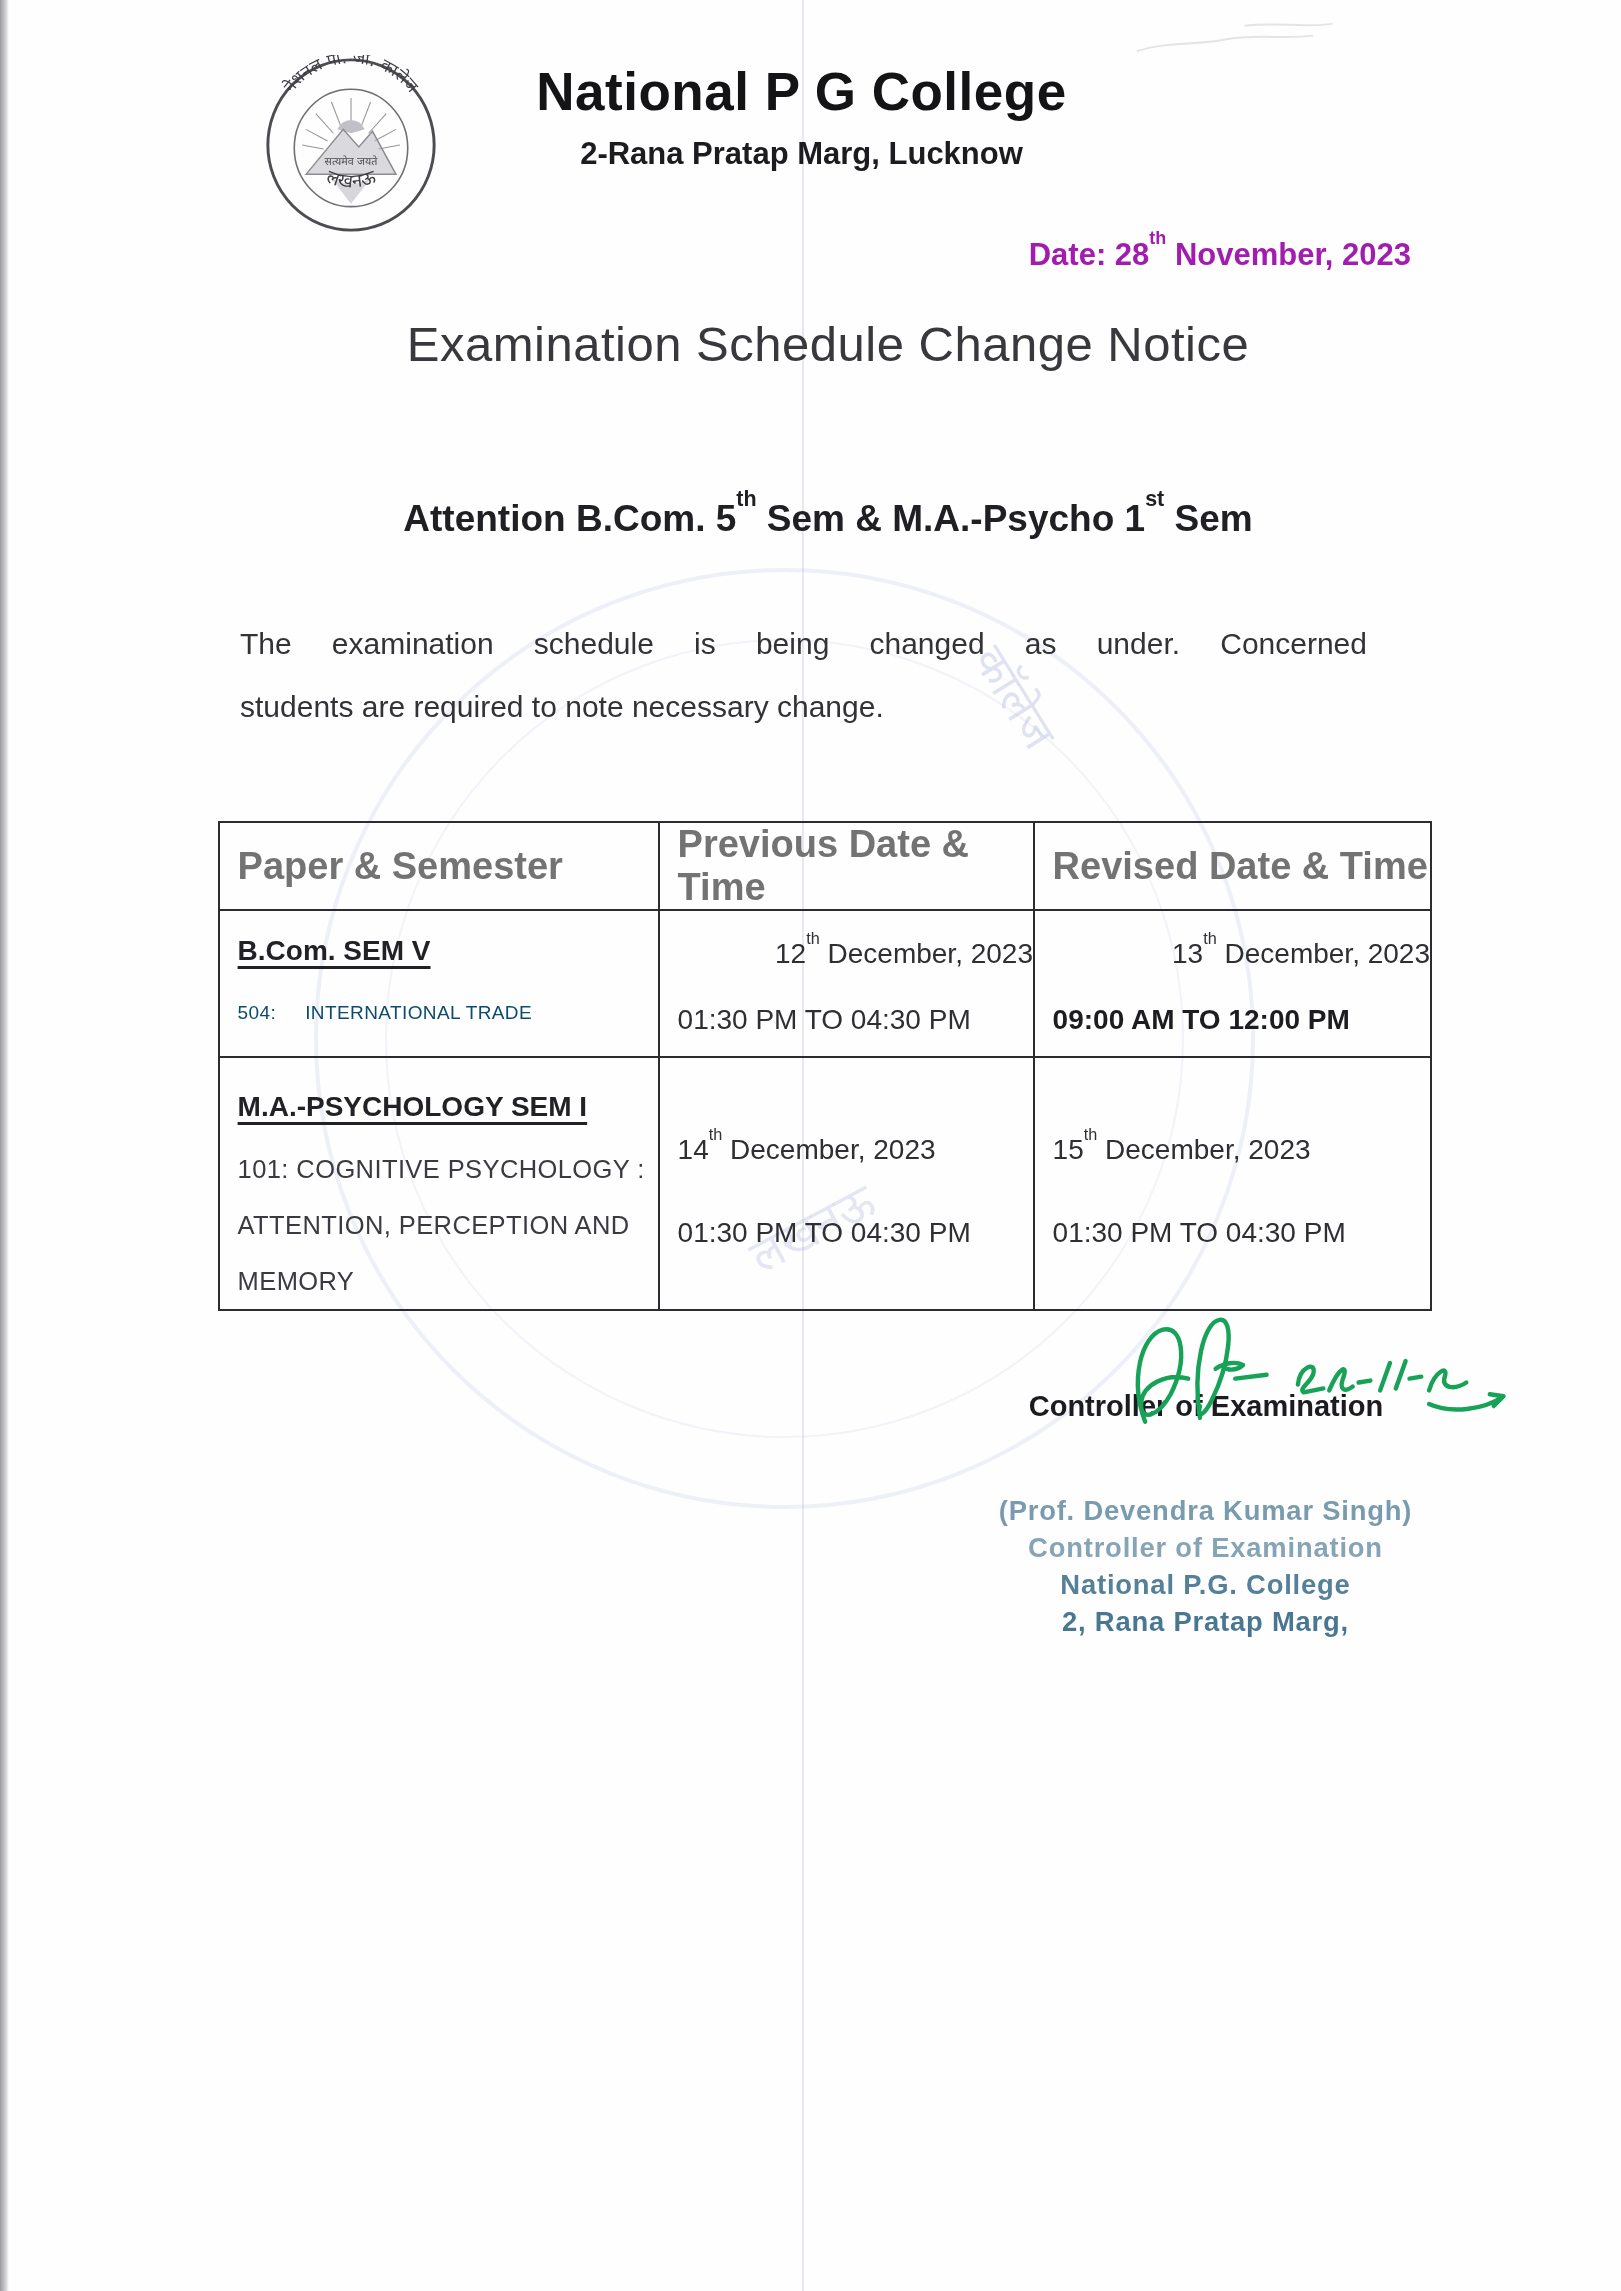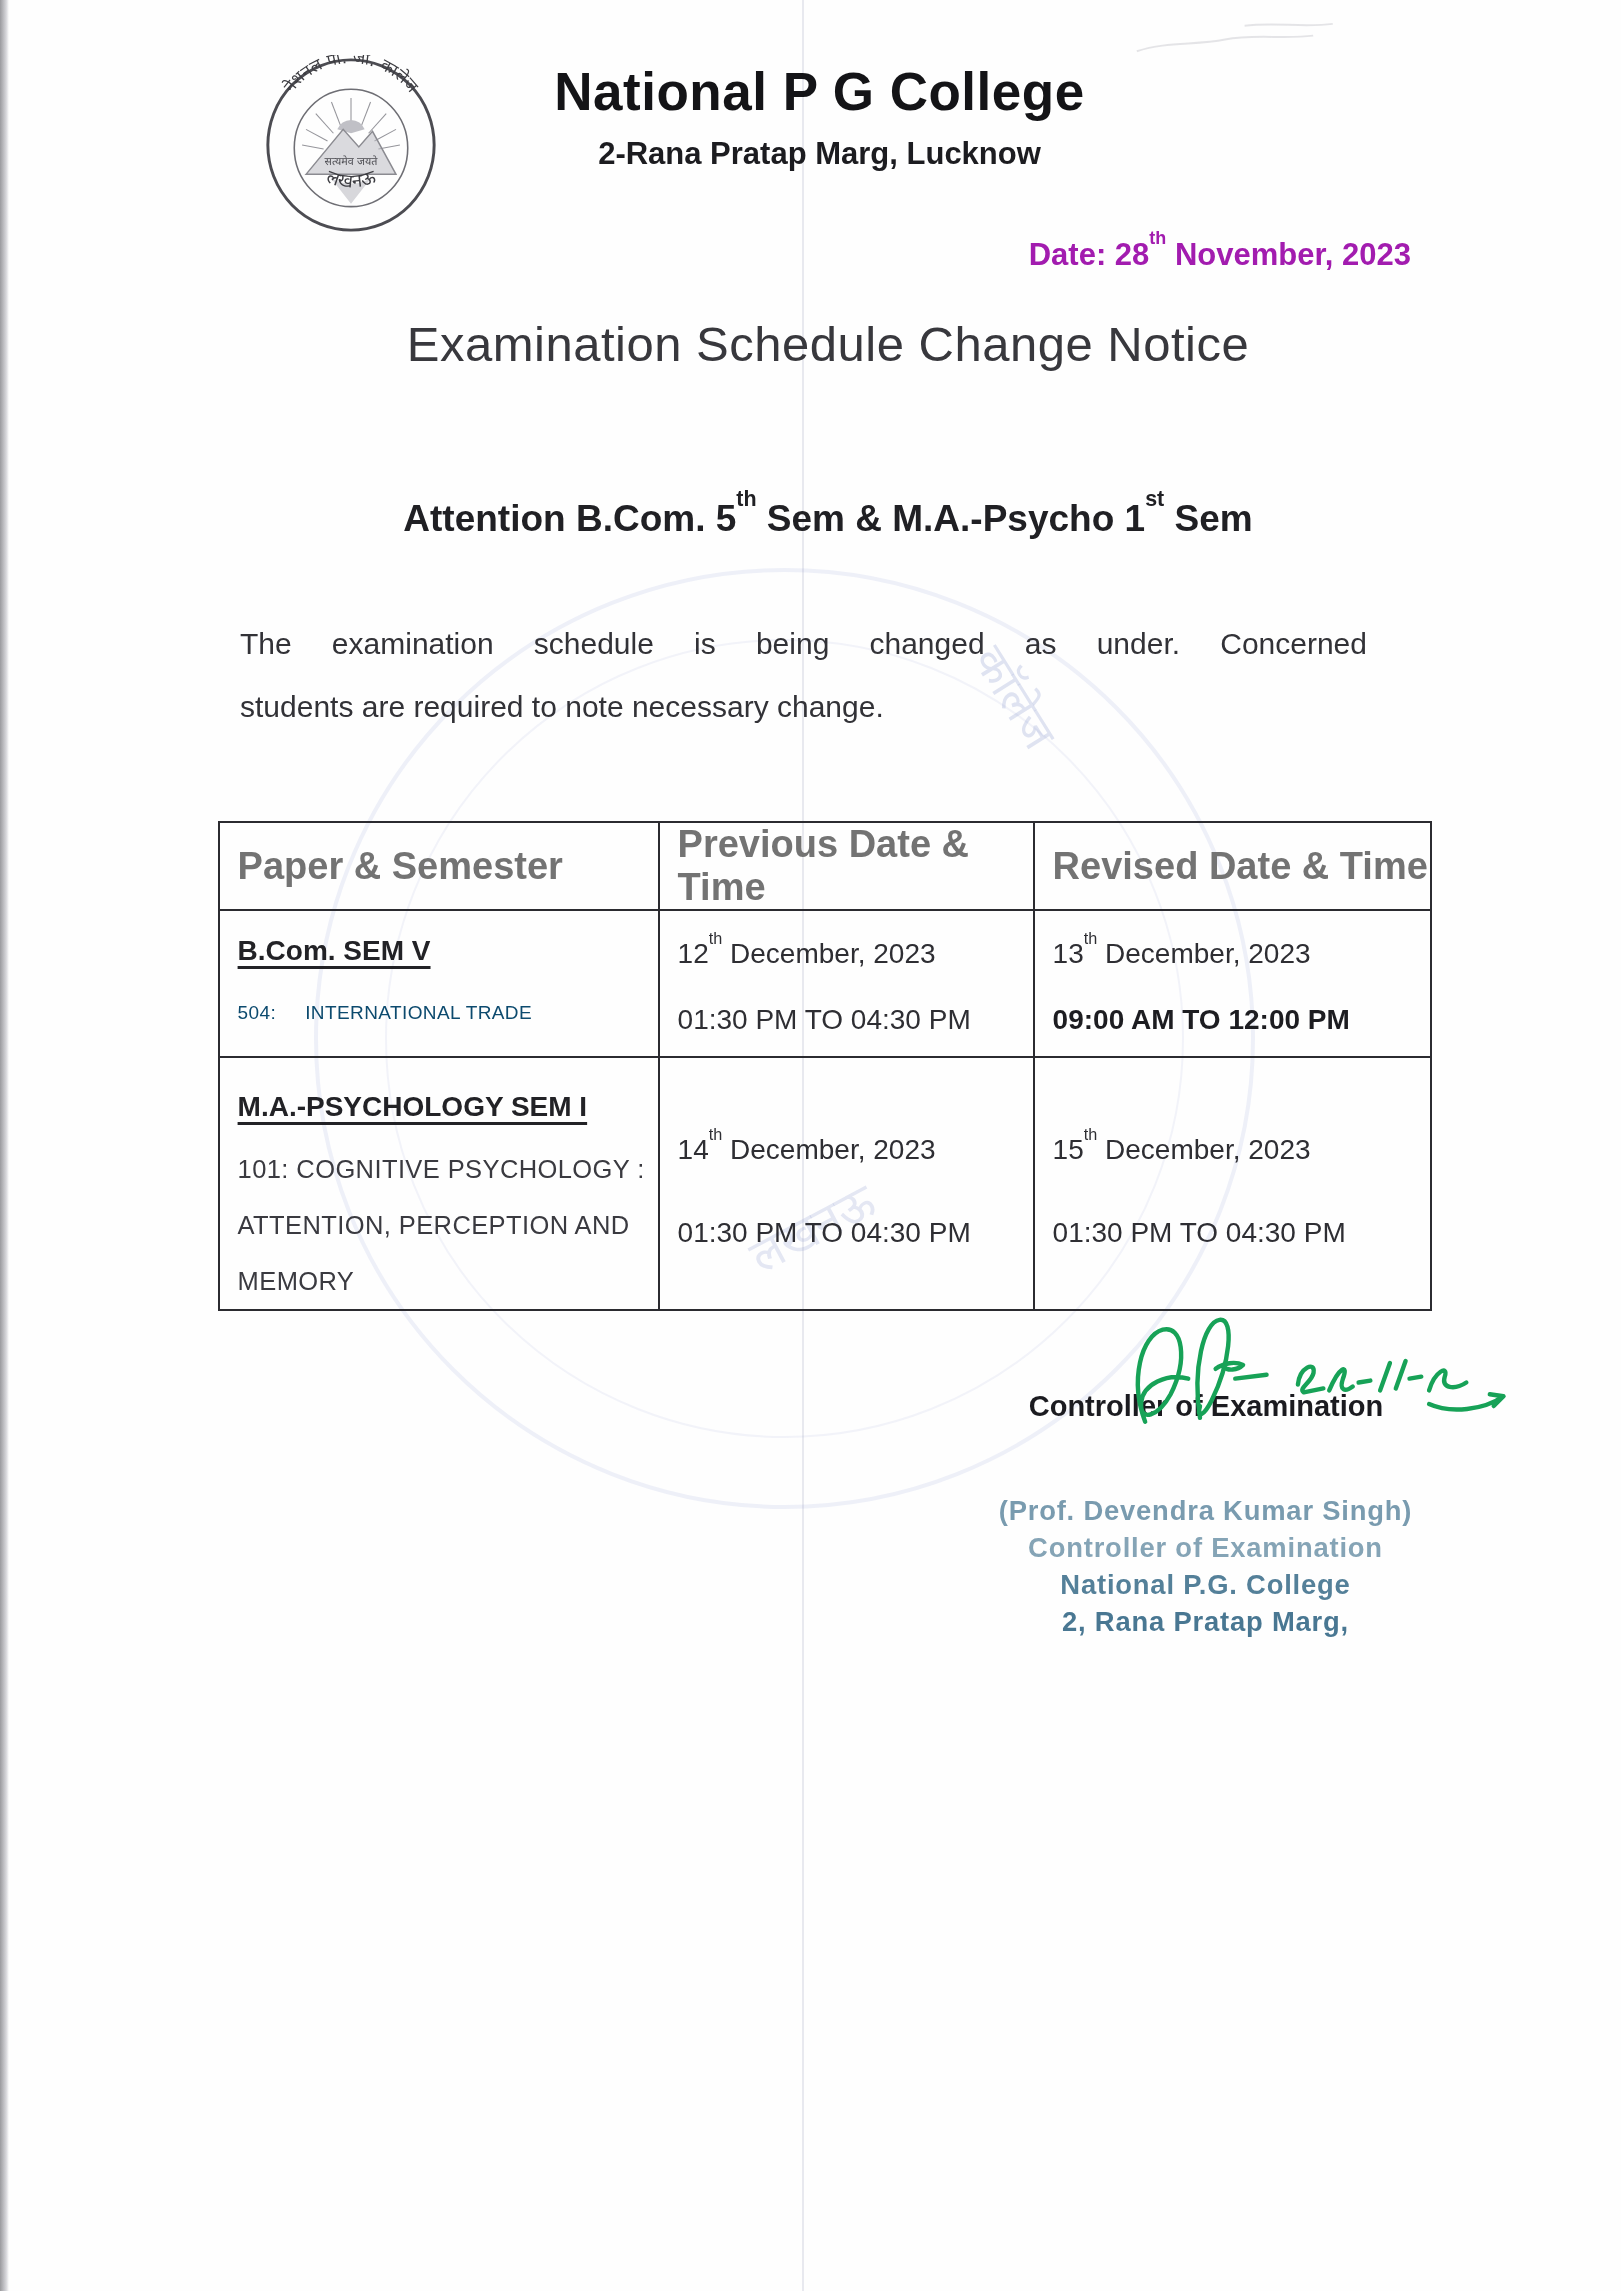--- a/index.html
+++ b/index.html
@@ -15,21 +15,21 @@
   .scan-edge-left {
     position:absolute; left:0; top:0; width:8.8px; height:100%;
     background:linear-gradient(to right,#9a9a9e,#d8d8dc 70%,#fefefe);
   }
   .fold-crease {
     position:absolute; left:802px; top:0; width:2px; height:100%;
     background:rgba(175,180,200,0.28);
   }
   
   .logo { position:absolute; left:261px; top:55px; }
-  .header-text { position:absolute; left:501px; top:61px; width:637px; text-align:center; }
+  .header-text { position:absolute; left:483px; top:61px; width:637px; text-align:center; }
   .college-name { font-size:53px; font-weight:700; color:#141417; letter-spacing:0.5px; }
   .college-address { font-size:31px; font-weight:700; color:#1c1c20; margin-top:13.7px; }
   .date-line { position:absolute; left:872px; top:237px; width:539px; text-align:right;
                font-size:31px; font-weight:700; color:#a21caf; }
   
   .center-band { position:absolute; left:127px; width:1402px; text-align:center; }
   .notice-title { top:316px; font-size:49px; font-weight:400; color:#38383d; letter-spacing:0.5px; }
   .notice-subtitle { top:402px; font-size:49px; font-weight:400; color:#38383d; }
   .notice-attention { top:498px; font-size:37px; font-weight:700; color:#202024; }
   .sup { font-size:0.58em; position:relative; top:-0.55em; letter-spacing:0; }
@@ -49,21 +49,21 @@
   tr.row2 td { height:227px; }
   .paper-title { font-size:28px; font-weight:700; color:#222226;
                  text-decoration:underline; text-decoration-thickness:2.5px; text-underline-offset:5.9px; }
   .row1 .paper-title { margin-top:23.5px; }
   .row2 .paper-title { margin-top:33px; }
   .paper-detail { font-size:19px; color:#0c4a6e; letter-spacing:0.4px; }
   .row1 .paper-detail { margin-top:35px; }
   .code-gap { margin-left:29px; }
   .row2 .paper-lines { font-size:25.5px; color:#3a3a40; letter-spacing:0.4px; line-height:56px; margin-top:17.6px; }
   .dt, .tm { font-size:28px; color:#2e2e33; }
-  .row1 .dt { margin-top:27.4px; }
+  .row1 .dt { margin-top:27.4px;text-align:right; }
   .row1 .tm { margin-top:33px; }
   .row2 .dt { margin-top:76px; }
   .row2 .tm { margin-top:51px; }
   .tm.bold { font-weight:700; color:#1d1d21; }
   
   .watermark { position:absolute; left:314px; top:568px; width:941px; height:941px;
                pointer-events:none; }
   .wm-ring-outer { position:absolute; inset:0; border:4.9px solid rgba(135,150,205,0.13); border-radius:50%; }
   .wm-ring-inner { position:absolute; inset:71px; border:2.9px solid rgba(135,150,205,0.10); border-radius:50%; }
   .wm-word-a { position:absolute; left:647px; top:98px; font-size:45px; color:rgba(135,150,205,0.26);

